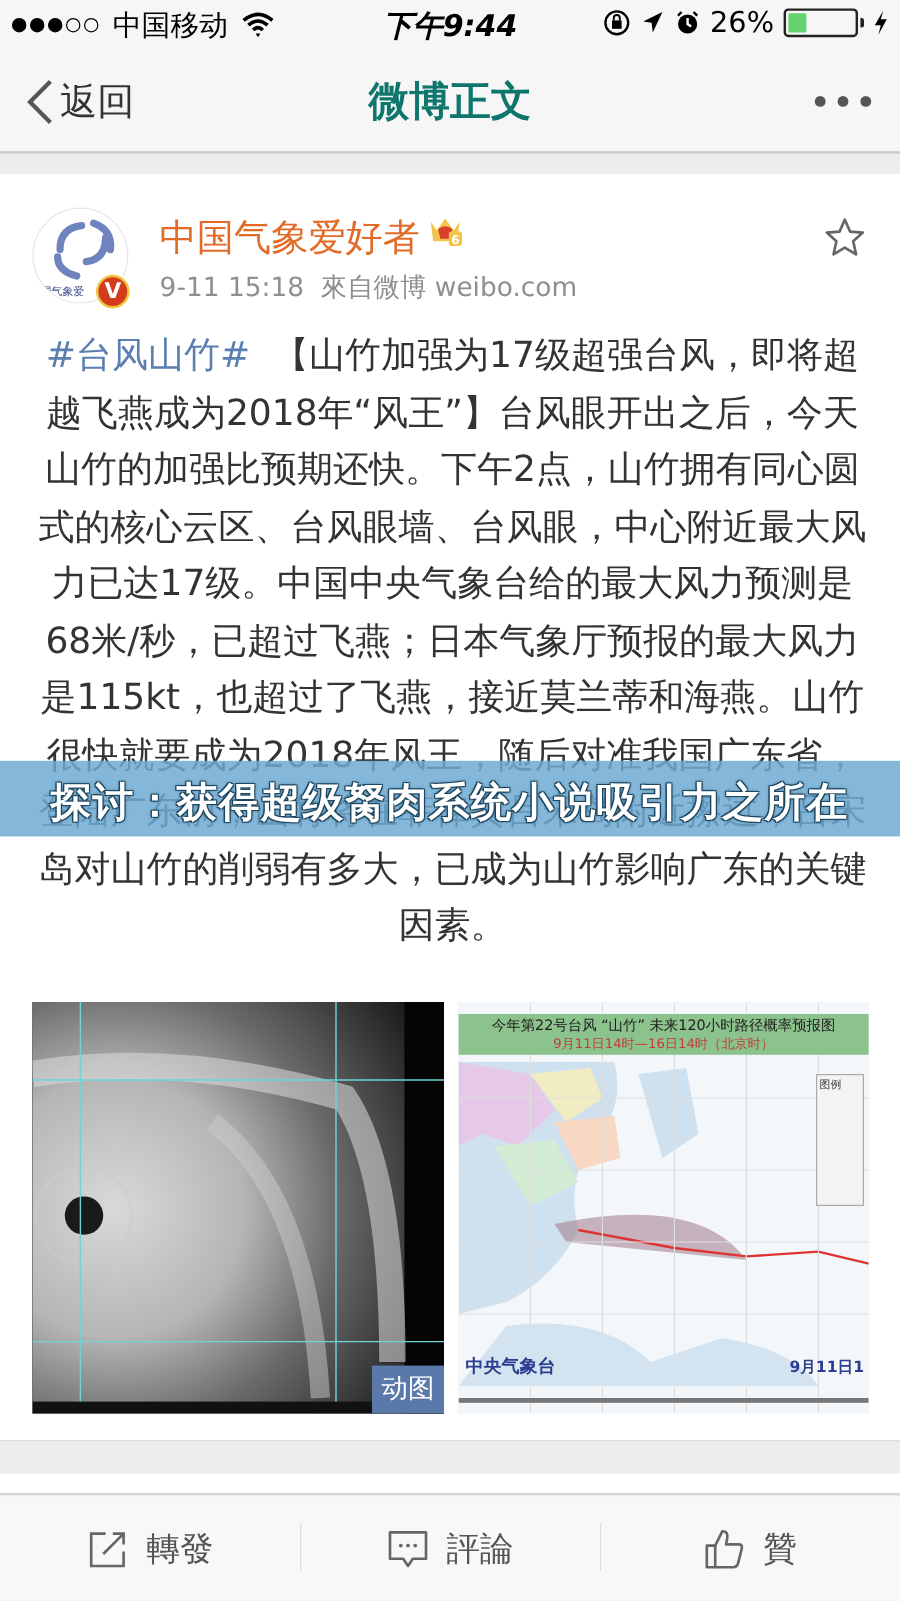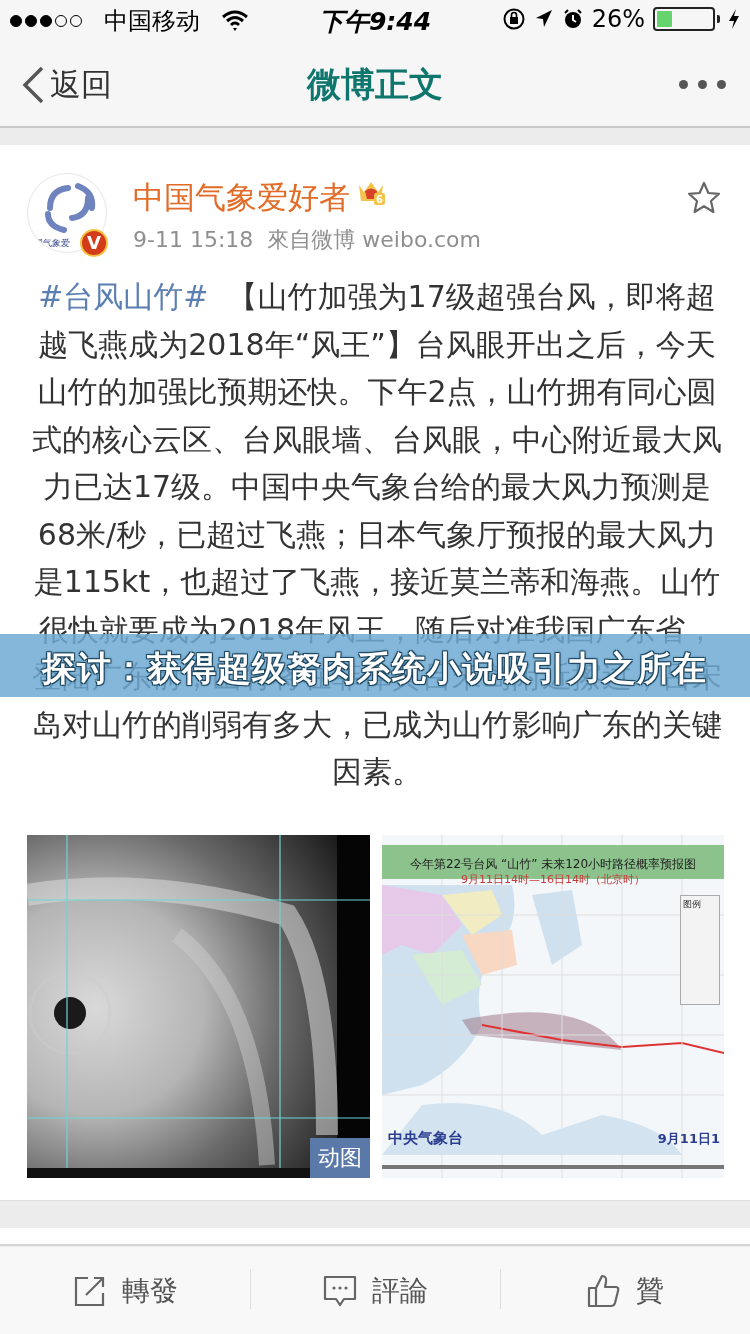--- a/index.html
+++ b/index.html
@@ -1,21 +1,21 @@
 <!DOCTYPE html>
 <html><head>
 <meta charset="utf-8">
 <style>
   * { box-sizing: border-box; margin: 0; padding: 0; }
   html, body { width: 750px; height: 1334px; overflow: hidden; background: #ececec; }
   body { position: relative; font-family: "DejaVu Sans", "Liberation Sans", sans-serif; color: #333; }
 
   
   .status-bar { position: absolute; left: 0; top: 0; width: 750px; height: 40px; background: #f6f6f6; font-size: 24px; color: #000; }
-  .status-bar .sb-left { position: absolute; left: 10px; top: 5px; display: flex; align-items: center; gap: 22px; }
+  .status-bar .sb-left { position: absolute; left: 10px; top: 5px; display: flex; align-items: center; gap: 12px; }
   .signal { display: flex; gap: 3px; align-items: center; }
   .dot { width: 12px; height: 12px; border-radius: 50%; border: 1.5px solid #000; }
   .dot.filled { background: #000; }
   .status-bar .sb-center { position: absolute; left: 0; right: 0; top: 5px; text-align: center; font-weight: bold; font-size: 25px; font-style: italic; }
   .status-bar .sb-right { position: absolute; right: 10px; top: 5px; display: flex; align-items: center; gap: 8px; }
   .battery { width: 62px; height: 24px; border: 2px solid #222; border-radius: 4px; position: relative; padding: 2px; }
   .battery-fill { height: 100%; background: #65d36e; border-radius: 1px; }
   .battery-tip { width: 3px; height: 8px; background: #222; margin-left: -6px; border-radius: 0 2px 2px 0; }
 
   
@@ -40,21 +40,21 @@
   .post-text .hashtag { color: #5b7fb1; }
 
   .banner { position: absolute; left: 0; top: 489px; width: 750px; height: 63px; background: rgba(110,170,210,0.85); }
   .banner-text { position: absolute; left: 0; right: 1px; top: 12px; text-align: center; font-size: 34px; font-weight: bold; color: #fff; letter-spacing: 1px;
     text-shadow: -1px -1px 0 #1d4660, 1px -1px 0 #1d4660, -1px 1px 0 #1d4660, 1px 1px 0 #1d4660, 0 0 3px #1d4660; }
 
   .images { position: absolute; left: 27px; top: 690px; width: 697px; height: 343px; display: flex; gap: 12px; }
   .img-sat { width: 343px; height: 343px; position: relative; overflow: hidden; background: #111; }
   .img-map { width: 342px; height: 343px; position: relative; overflow: hidden; background: #e9f0f6; }
   .gif-badge { position: absolute; right: 0; bottom: 0; width: 60px; height: 40px; background: #5b79a8; color: #fff; font-size: 22px; text-align: center; line-height: 40px; }
-  .map-header { position: absolute; left: 0; top: 10px; width: 100%; height: 34px; background: #8cc28c; text-align: center; font-size: 12px; color: #222; line-height: 16px; padding-top: 11px; }
+  .map-header { position: absolute; left: 0; top: 10px; width: 100%; height: 34px; background: #8cc28c; text-align: center; font-size: 12px; color: #222; line-height: 16px; padding-top: 1px; }
   .map-header .sub { color: #c43b3b; font-size: 11px; }
   .map-footer-left { position: absolute; left: 6px; bottom: 30px; font-size: 15px; color: #2b3d8f; font-weight: bold; }
   .map-footer-right { position: absolute; right: 4px; bottom: 30px; font-size: 13px; color: #2b3d8f; font-weight: bold; }
   .legend { position: absolute; right: 4px; top: 60px; width: 40px; height: 110px; background: #f3f3f3; border: 1px solid #aaa; font-size: 9px; padding: 2px; }
 
   .gap-band { position: absolute; left: 0; top: 1200px; width: 750px; height: 28px; background: #ececec; border-top: 1px solid #dedede; }
   .white-strip { position: absolute; left: 0; top: 1228px; width: 750px; height: 18px; background: #fff; border-bottom: 2px solid #d6d6d6; }
 
   
   .toolbar { position: absolute; left: 0; top: 1247px; width: 750px; height: 87px; background: #f8f8f8; display: flex; }

